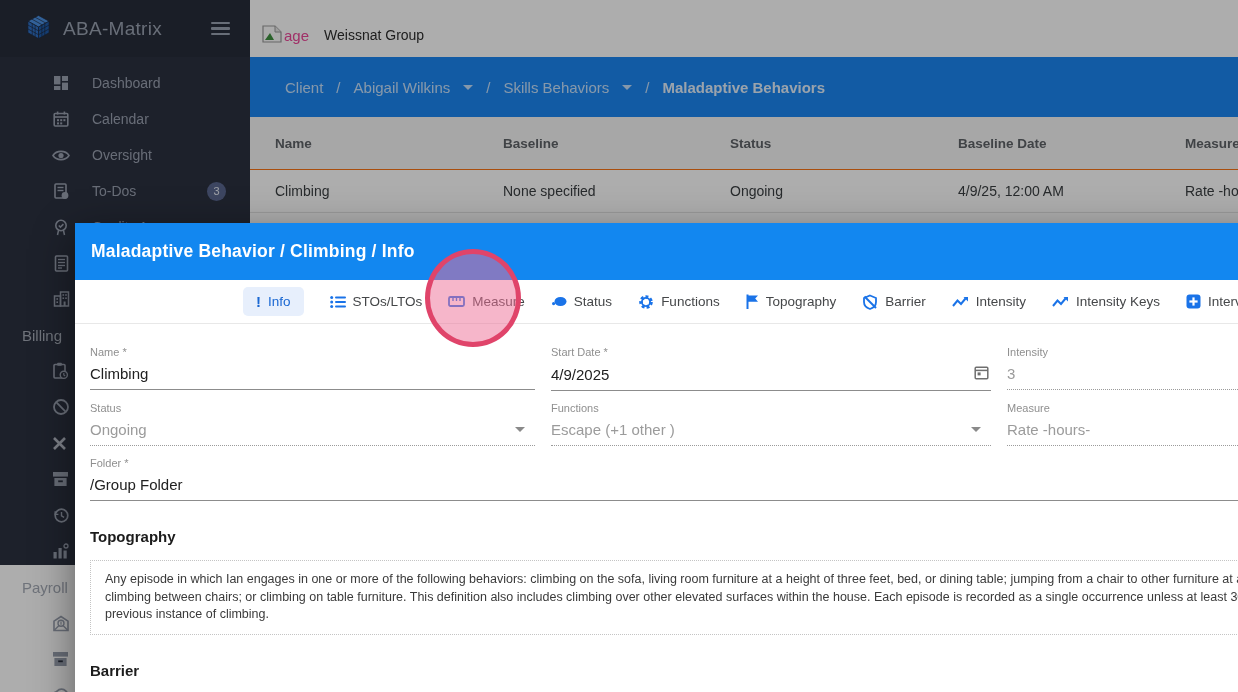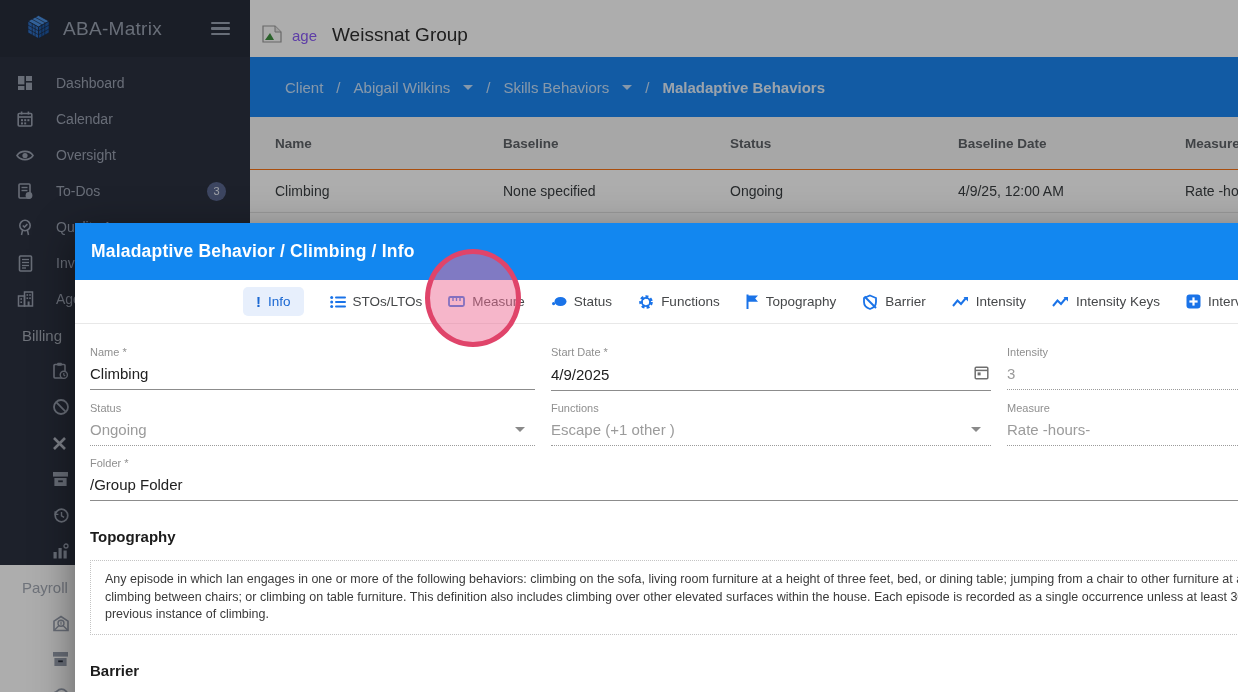--- a/index.html
+++ b/index.html
@@ -7,34 +7,34 @@
   body { font-family:"Liberation Sans","DejaVu Sans",sans-serif; background:#fff; }
   .stage { position:relative; width:1238px; height:692px; overflow:hidden; background:#fff; }
 
   
   .sidebar { position:absolute; left:0; top:0; width:250px; height:565px; background:#2b3140; z-index:1; }
   .side-header { height:57px; background:#272d3a; display:flex; align-items:center; padding:0 20px 0 26px; }
   .brand { font-size:19px; color:#9aa2b1; margin-left:12px; flex:1; letter-spacing:.3px; }
   .hamburger { display:flex; flex-direction:column; gap:3px; cursor:pointer; }
   .hamburger i { display:block; width:19px; height:2.4px; background:#9aa2b1; border-radius:1px; }
   .nav { padding-top:8px; }
-  .nav-item { height:36px; display:flex; align-items:center; padding-left:16px; color:#9aa1b0; font-size:14px; }
+  .nav-item { height:36px; display:flex; align-items:center; padding-left:52px; color:#9aa1b0; font-size:14px; }
   .nav-item .nicon { width:18px; display:flex; justify-content:center; }
   .nav-item .nlabel { margin-left:22px; white-space:nowrap; }
   .nav-badge { margin-left:auto; margin-right:24px; width:19px; height:19px; border-radius:50%; background:#5b6890; color:#e8ecf5; font-size:11px; display:flex; align-items:center; justify-content:center; }
   .nav-group { height:36px; display:flex; align-items:center; padding-left:22px; color:#a4aab5; font-size:15px; }
   .nav-sub { height:36px; display:flex; align-items:center; padding-left:52px; }
   .sicon svg { display:block; }
 
   
   .main { position:absolute; left:250px; top:0; width:988px; height:692px; background:#fff; z-index:1; }
   .topbar { height:57px; display:flex; align-items:flex-end; padding:0 0 14px 12px; background:#fff; }
   .brokenimg { display:flex; align-items:flex-end; }
-  .alt-text { font-size:15px; color:#8b5cf6; margin-left:10px; line-height:15px; }
-  .account { font-size:19px; font-weight:500; color:#2e2e2e; margin-left:15px; line-height:16px;margin-top:36px; }
+  .alt-text { font-size:15px; color:#ec4899; margin-left:2px; line-height:15px; }
+  .account { font-size:14px; font-weight:500; color:#2e2e2e; margin-left:15px; line-height:16px;margin-top:36px; }
   .crumbbar { height:60px; background:#1b86f2; display:flex; align-items:center; padding-left:35px; font-size:15px; color:rgba(255,255,255,.75); }
   .crumb { white-space:nowrap; }
   .crumb-sep { margin:0 13px; }
   .crumb-caret { width:0; height:0; border-left:5px solid transparent; border-right:5px solid transparent; border-top:5px solid rgba(255,255,255,.75); margin-left:13px; display:inline-block; }
   .crumb.current { font-weight:700; color:rgba(255,255,255,.88); }
   .grid5 { display:grid; grid-template-columns:228px 227px 228px 227px auto; align-items:center; padding-left:25px; }
   .thead { height:53px; font-weight:700; font-size:13.5px; color:#5f6368; background:#f7f7f7; border-bottom:1px solid #f97316; }
   .trow { height:43px; font-size:14px; color:#3c4043; background:#fff; border-bottom:1px solid #e3e3e3; cursor:pointer; }
   .cell { white-space:nowrap; overflow:hidden; }
 

